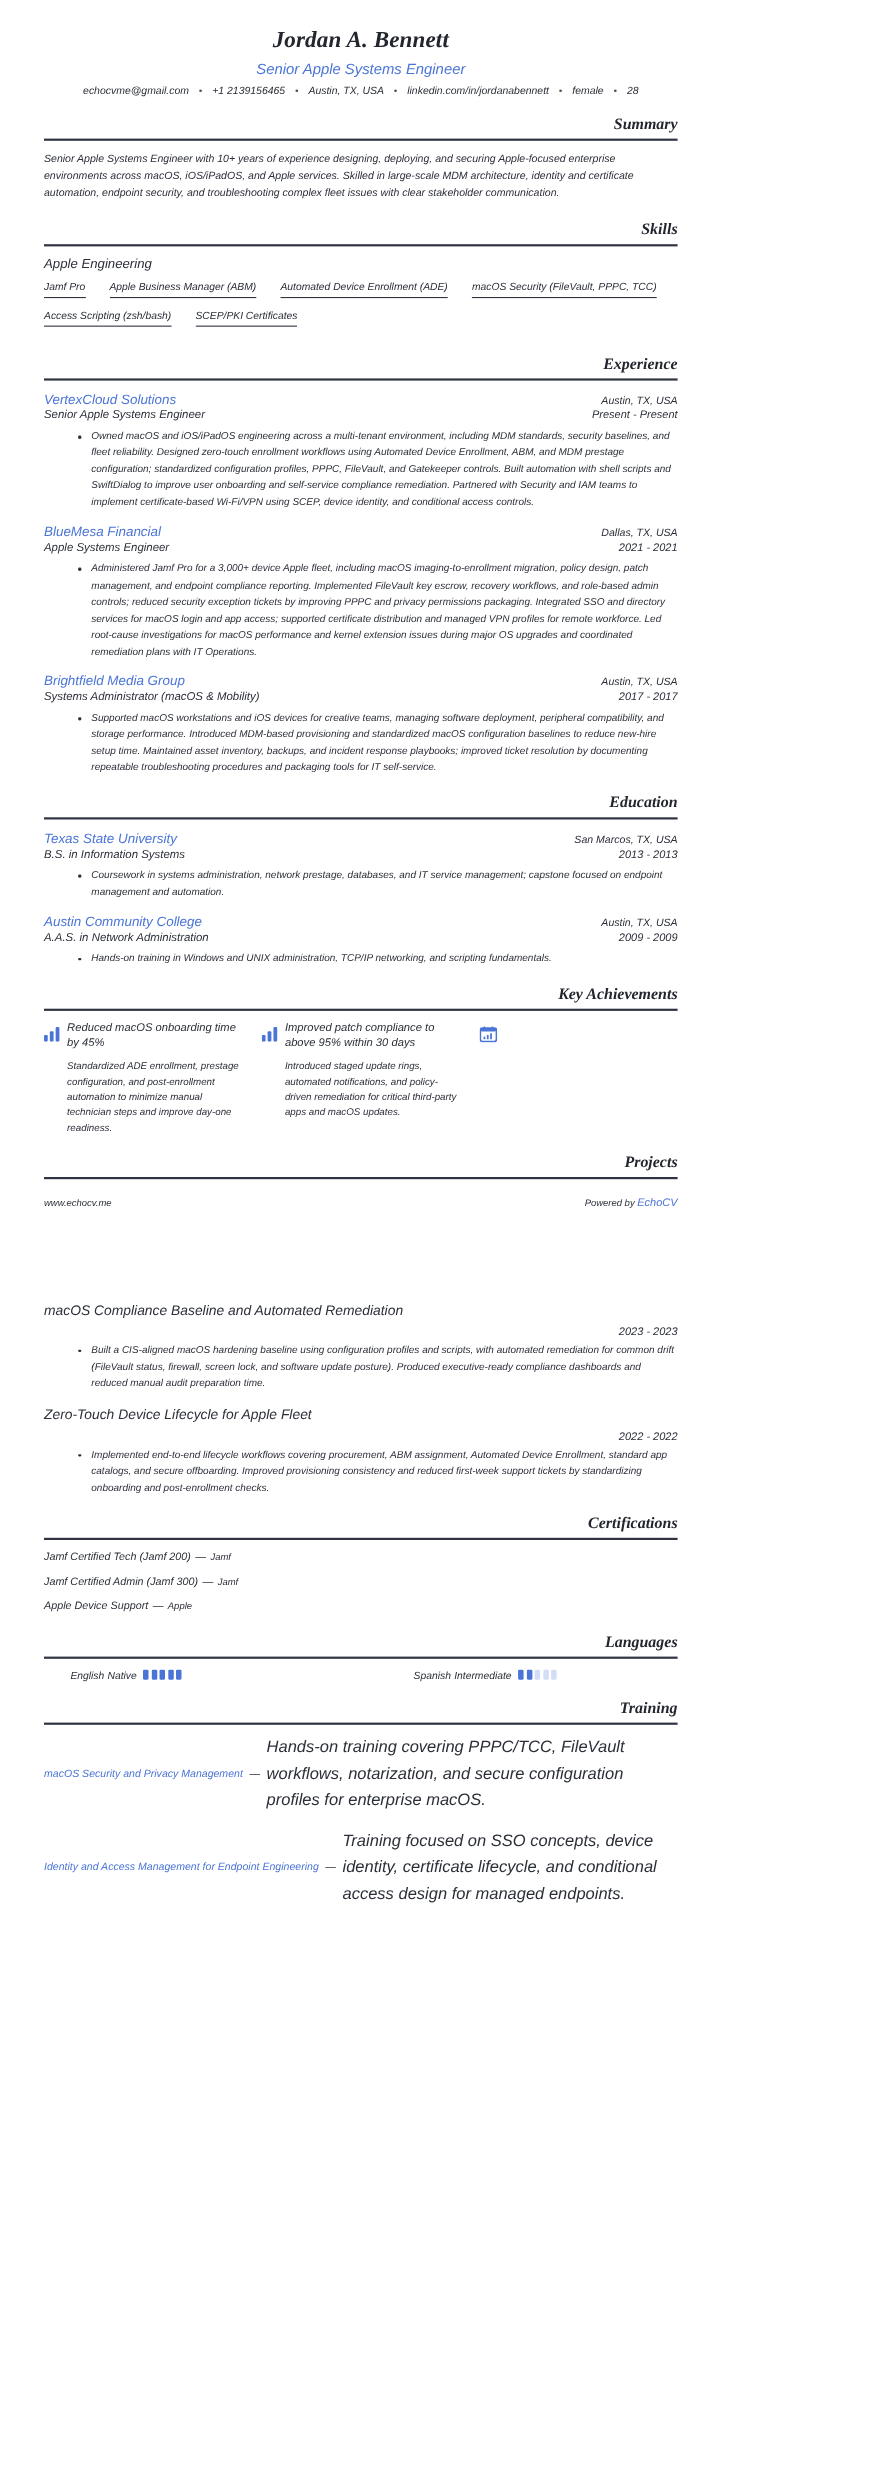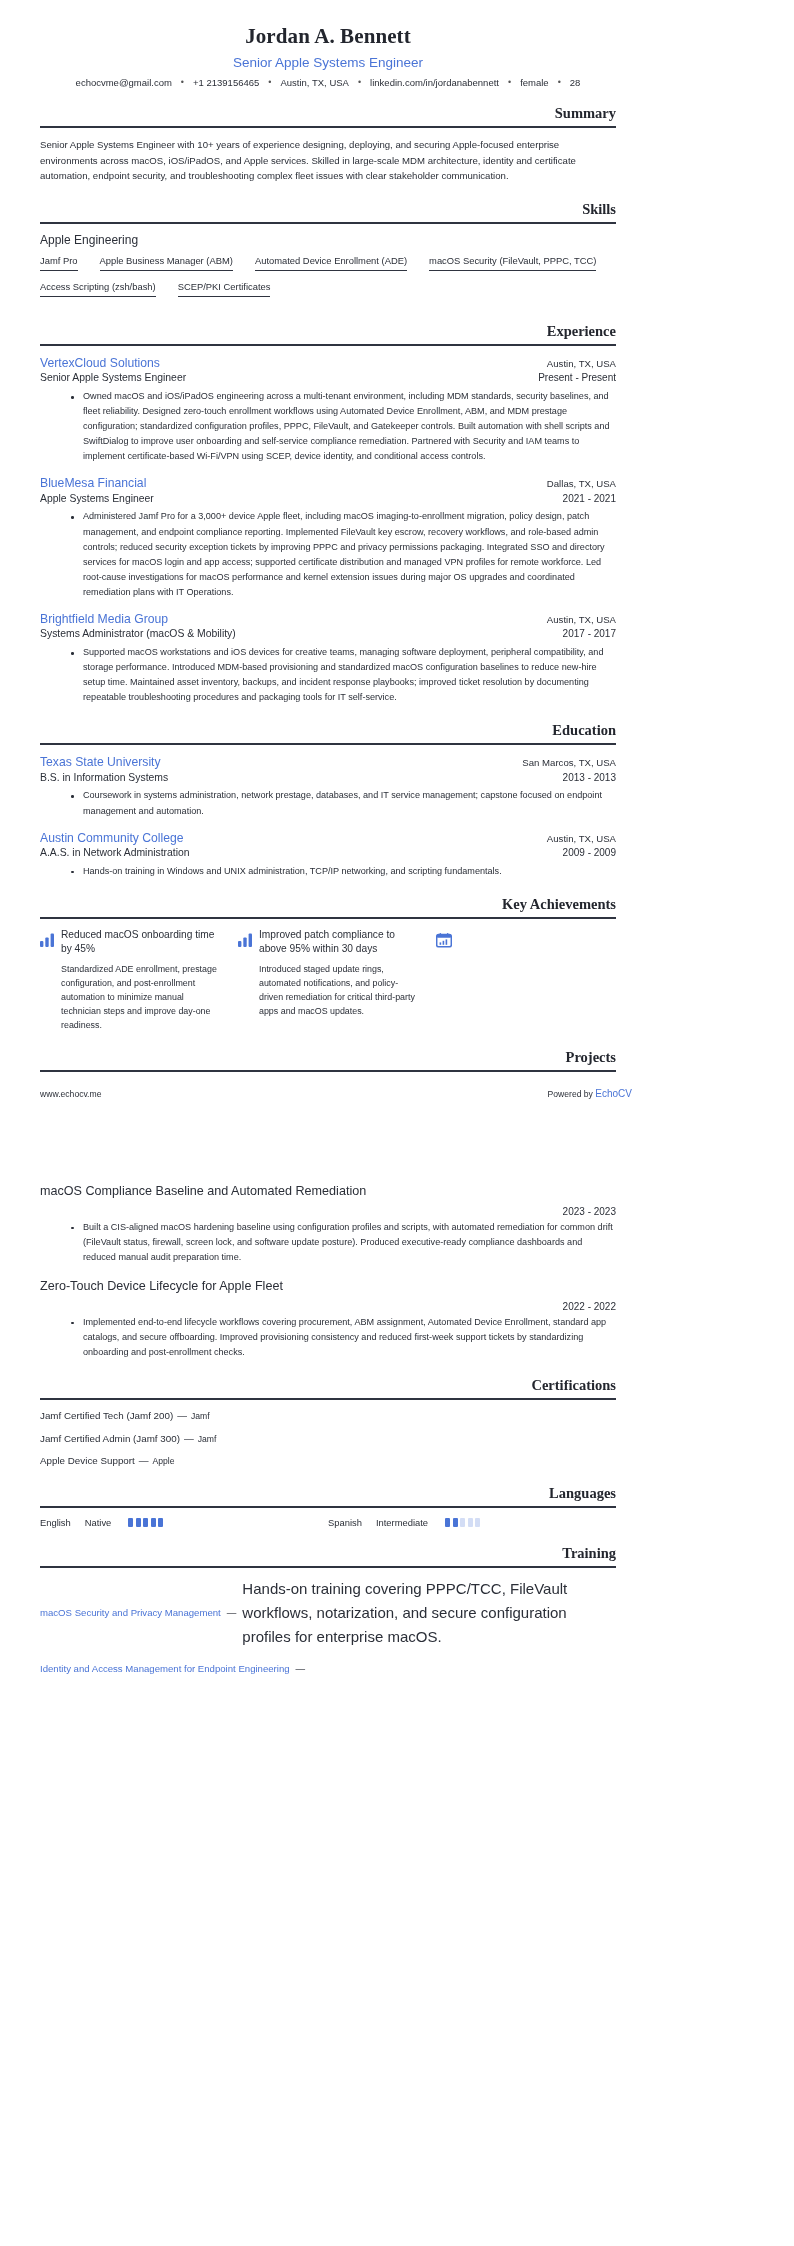--- a/index.html
+++ b/index.html
@@ -11,20 +11,21 @@
   body {
     width: 794px;
     font-family: "Liberation Sans", sans-serif;
     color: #2b2f38;
     -webkit-font-smoothing: antialiased;
   }
   .page {
     width: 656px;
     position: relative;
     padding: 0 40px;
+    font-style: italic;
   }
   .page-1 { height: 1123px; }
   .page-2 { height: 1123px; }
 
   
   .header { padding-top: 24px; text-align: center; }
   .name {
     font-family: "Liberation Serif", serif;
     font-size: 21px;
     font-weight: bold;
@@ -211,23 +212,24 @@
   .cert-dash { margin: 0 4px; }
 
   
   .lang-grid {
     display: flex;
   }
   .lang-item {
     flex: 0 0 50%;
     display: flex;
     align-items: center;
-    gap: 14px;
+    gap: 3px;
     font-size: 9.4px;
     color: #2b2f38;
+    margin-left: 24px;
   }
   .lang-name { }
   .lang-level { }
   .dots { display: inline-flex; gap: 2.5px; margin-left: 3px; }
   .dot {
     width: 5px; height: 9px;
     background: #4a74d6;
     border-radius: 1px;
     display: inline-block;
   }
@@ -253,21 +255,21 @@
   .train-desc {
     font-size: 15px;
     line-height: 1.6;
     color: #2b2f38;
   }
 
   
   .footer {
     position: absolute;
     left: 40px;
-    right: 24px;
+    right: 40px;
     bottom: 24px;
     display: flex;
     justify-content: space-between;
     align-items: baseline;
     font-size: 8.6px;
     color: #2b2f38;
   }
   .footer .brand-wrap { }
   .footer .brand {
     color: #4a74d6;
@@ -539,16 +541,17 @@
 
     <div class="train-row">
       <span class="train-name">macOS Security and Privacy Management</span>
       <span class="train-dash">—</span>
       <span class="train-desc">Hands-on training covering PPPC/TCC, FileVault workflows, notarization, and secure configuration profiles for enterprise macOS.</span>
     </div>
 
     <div class="train-row">
       <span class="train-name">Identity and Access Management for Endpoint Engineering</span>
       <span class="train-dash">—</span>
+      <span class="train-desc">Training focused on SSO concepts, device identity, certificate lifecycle, and conditional access design for managed endpoints.</span>
     </div>
   </div>
 
 </div>
 
 </body></html>

